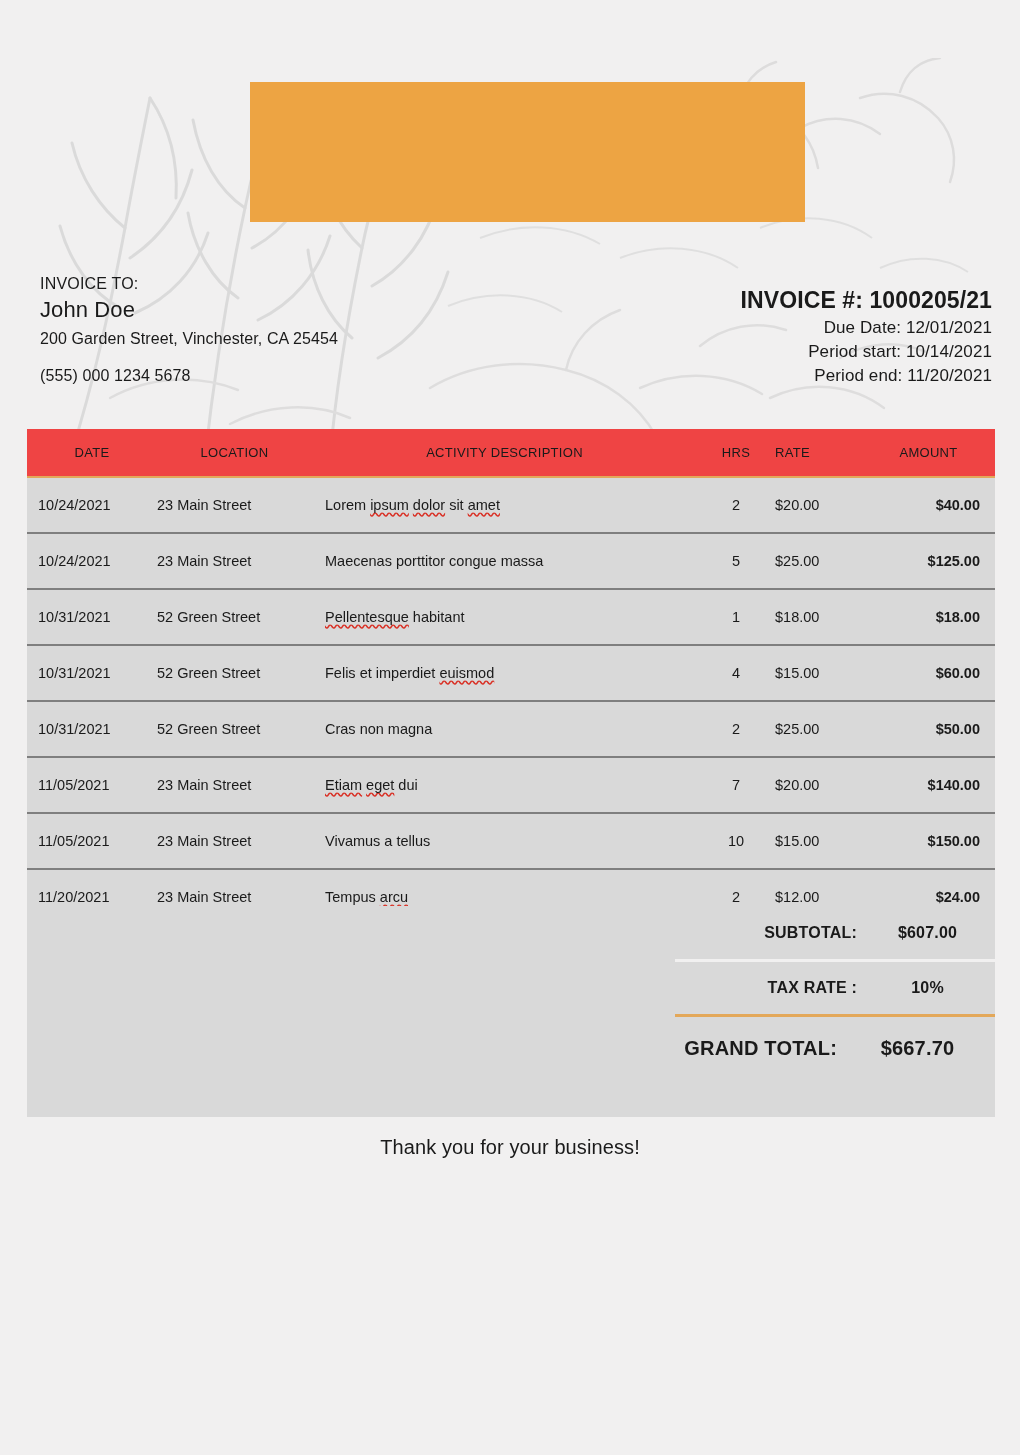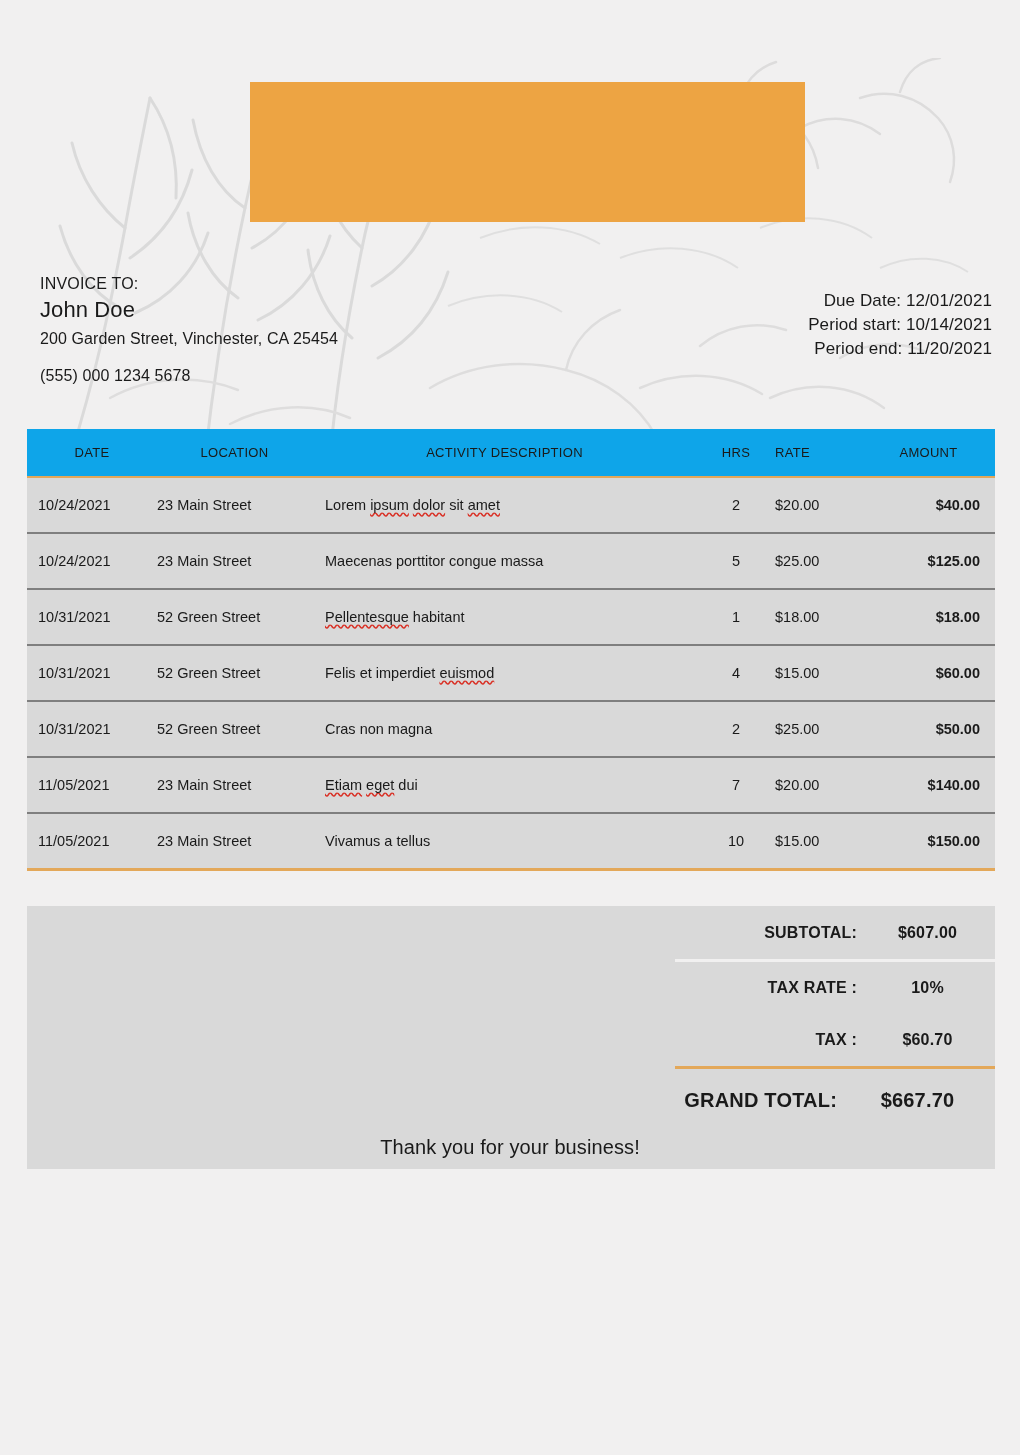--- a/index.html
+++ b/index.html
@@ -47,21 +47,21 @@
   #inv-meta .num { font-size:23px; font-weight:700; letter-spacing:.1px; }
   #inv-meta .line { font-size:17px; margin-top:4px; letter-spacing:.1px; }
 
   
   #table-wrap {
     position:absolute; left:27px; top:429px;
     width:968px; z-index:3;
   }
   table { width:100%; border-collapse:collapse; background:#d9d9d9; }
   thead th {
-    background:#0ea5e9; font-size:13px; font-weight:400;
+    background:#ef4444; font-size:13px; font-weight:400;
     letter-spacing:.3px; padding:16px 0; text-align:center;
     border-bottom:2px solid #e3a85a;
   }
   tbody td {
     font-size:14.5px; padding:19px 0; background:#d9d9d9;
     border-bottom:2px solid #7f7f7f;
   }
   tbody tr:last-child td { border-bottom:3px solid #e3a85a; }
 
   .c-date   { width:130px; text-align:left;  padding-left:11px !important; }
@@ -163,20 +163,21 @@
 </div>
 
 <div id="meta">
   <div id="bill-to">
     <div class="lbl">INVOICE TO:</div>
     <div class="name">John Doe</div>
     <div class="addr">200 Garden Street, Vinchester, CA 25454</div>
     <div class="phone">(555) 000 1234 5678</div>
   </div>
   <div id="inv-meta">
+    <div class="num">INVOICE #: 1000205/21</div>
     <div class="line">Due Date: 12/01/2021</div>
     <div class="line">Period start: 10/14/2021</div>
     <div class="line">Period end: 11/20/2021</div>
   </div>
 </div>
 
 <div id="table-wrap">
   <table>
     <thead>
       <tr>
@@ -238,38 +239,42 @@
           <td class="c-amt">$140.00</td>
         </tr>
         <tr>
           <td class="c-date">11/05/2021</td>
           <td class="c-loc">23 Main Street</td>
           <td class="c-desc">Vivamus a tellus</td>
           <td class="c-hrs">10</td>
           <td class="c-rate">$15.00</td>
           <td class="c-amt">$150.00</td>
         </tr>
+        <tr>
+          <td class="c-date">11/20/2021</td>
+          <td class="c-loc">23 Main Street</td>
+          <td class="c-desc">Tempus <span class="squig">arcu</span></td>
+          <td class="c-hrs">2</td>
+          <td class="c-rate">$12.00</td>
+          <td class="c-amt">$24.00</td>
+        </tr>
       </tbody>
   </table>
 </div>
 
 <div id="totals">
   <div class="trow" id="row-sub">
     <span class="lbl">SUBTOTAL:</span>
     <span class="val">$607.00</span>
   </div>
   <div id="div-white"></div>
   <div class="trow" id="row-rate">
     <span class="lbl">TAX RATE :</span>
     <span class="val">10%</span>
   </div>
-  <div class="trow" id="row-tax">
-    <span class="lbl">TAX :</span>
-    <span class="val">$60.70</span>
-  </div>
   <div id="div-orange"></div>
   <div class="trow" id="row-grand">
     <span class="lbl">GRAND TOTAL:</span>
     <span class="val">$667.70</span>
   </div>
 </div>
 
 <div id="footer">Thank you for your business!</div>
 
 </body></html>

